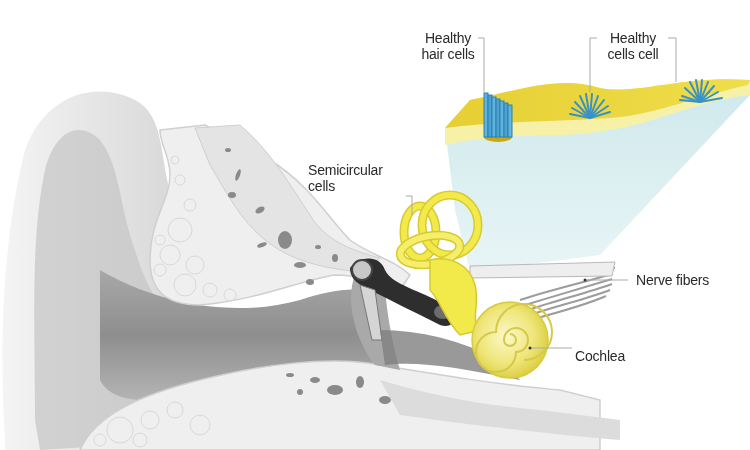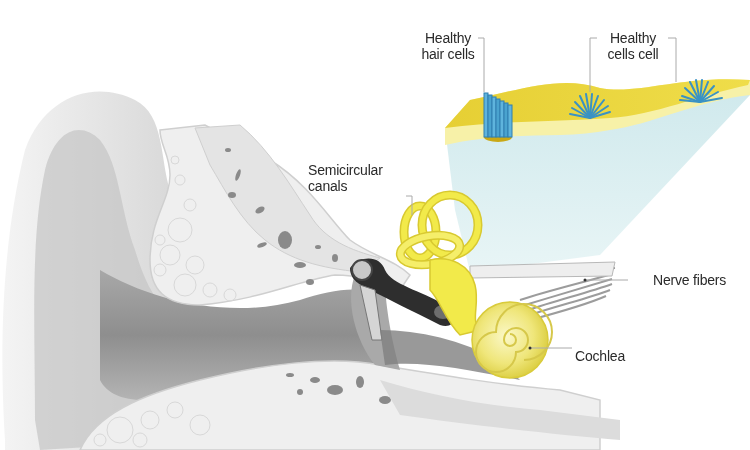--- a/index.html
+++ b/index.html
@@ -201,18 +201,18 @@
   <div>hair cells</div>
 </div>
 
 <div class="label center" style="left:598px; top:30px; width:70px;">
   <div>Healthy</div>
   <div>cells cell</div>
 </div>
 
 <div class="label" style="left:308px; top:162px;">
   <div>Semicircular</div>
-  <div>canals</div>
+  <div>cells</div>
 </div>
 
-<div class="label" style="left:653px; top:272px;text-align:right;">Nerve fibers</div>
+<div class="label" style="left:636px; top:272px;text-align:right;">Nerve fibers</div>
 
 <div class="label" style="left:575px; top:348px;">Cochlea</div>
 
 </body></html>

